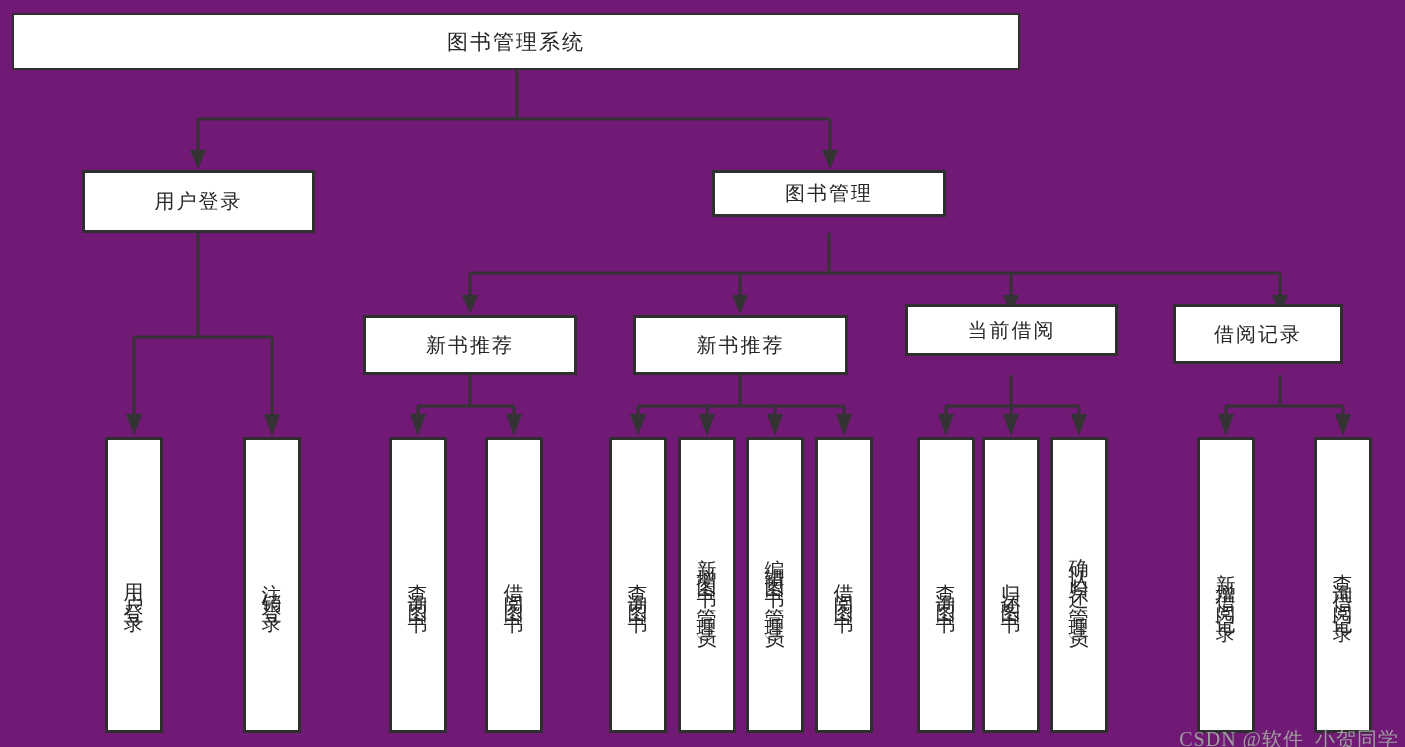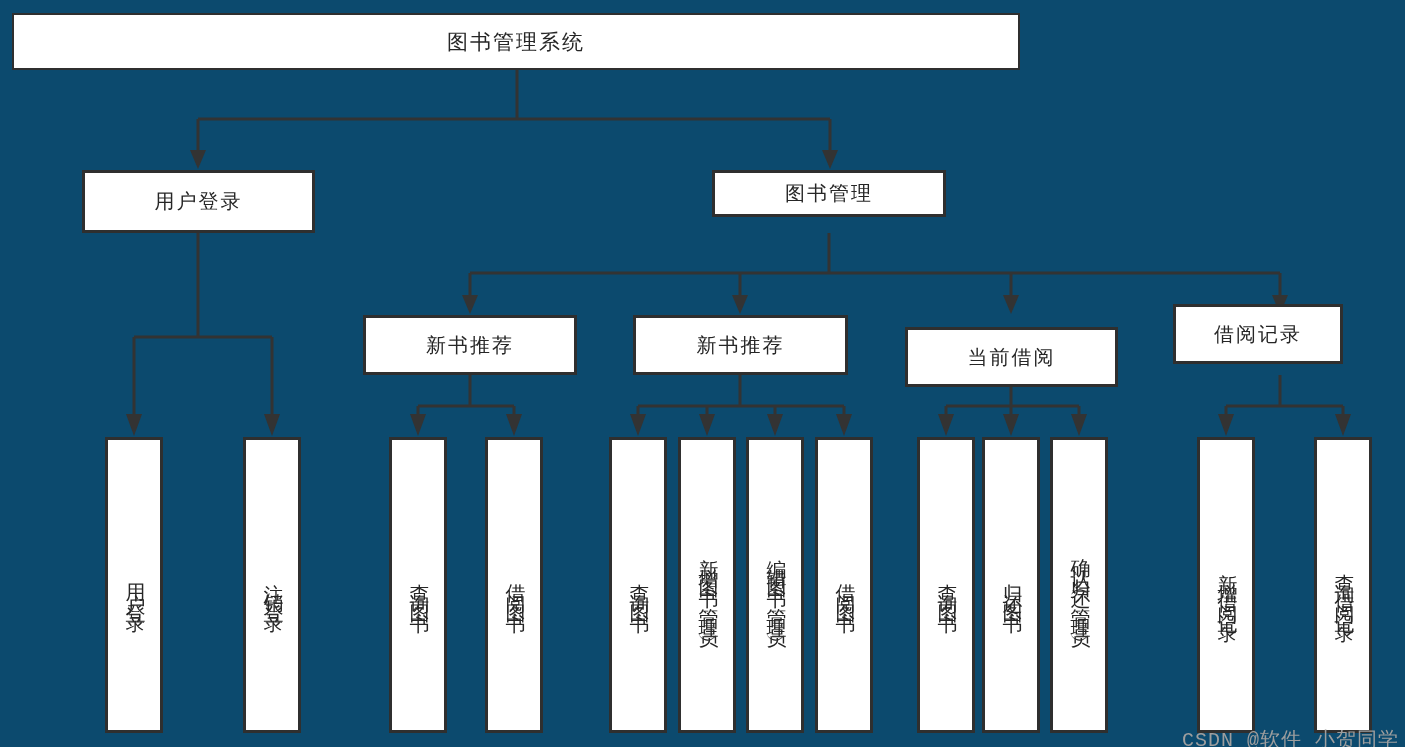--- a/index.html
+++ b/index.html
@@ -1,20 +1,20 @@
 <!DOCTYPE html>
 <html><head>
 <meta charset="utf-8">
 <style>
   html,body{margin:0;padding:0;background:#ffffff;}
   .canvas{
     position:relative;
     width:1405px;height:747px;
-    background:#0c4a6e;
-    font-family:Liberation Mono, monospace;
+    background:#701a75;
+    font-family:Liberation Serif, serif;
     overflow:hidden;
   }
   .connectors{position:absolute;left:0;top:0;width:1405px;height:747px;}
   .box{
     position:absolute;
     box-sizing:border-box;
     background:#ffffff;
     border:3px solid #2f2f2f;
     display:flex;align-items:center;justify-content:center;
     color:#262626;
@@ -89,21 +89,21 @@
     </g>
   </svg>
 
   <div class="box root" style="left:12px;top:13px;width:1008px;height:57px">图书管理系统</div>
 
   <div class="box" style="left:82px;top:170px;width:233px;height:63px">用户登录</div>
   <div class="box" style="left:712px;top:170px;width:234px;height:47px">图书管理</div>
 
   <div class="box" style="left:363px;top:315px;width:214px;height:60px">新书推荐</div>
   <div class="box" style="left:633px;top:315px;width:215px;height:60px">新书推荐</div>
-  <div class="box" style="left:905px;top:327px;width:213px;height:60px">当前借阅</div>
+  <div class="box" style="left:905px;top:304px;width:213px;height:52px">当前借阅</div>
   <div class="box" style="left:1173px;top:304px;width:170px;height:60px">借阅记录</div>
 
   <div class="box vbox" style="left:105px;top:437px;width:58px;height:296px">用户登录</div>
   <div class="box vbox" style="left:243px;top:437px;width:58px;height:296px">注销登录</div>
 
   <div class="box vbox" style="left:389px;top:437px;width:58px;height:296px">查询图书</div>
   <div class="box vbox" style="left:485px;top:437px;width:58px;height:296px">借阅图书</div>
 
   <div class="box vbox" style="left:609px;top:437px;width:58px;height:296px">查询图书</div>
   <div class="box vbox" style="left:678px;top:437px;width:58px;height:296px">新增图书（管理员）</div>

